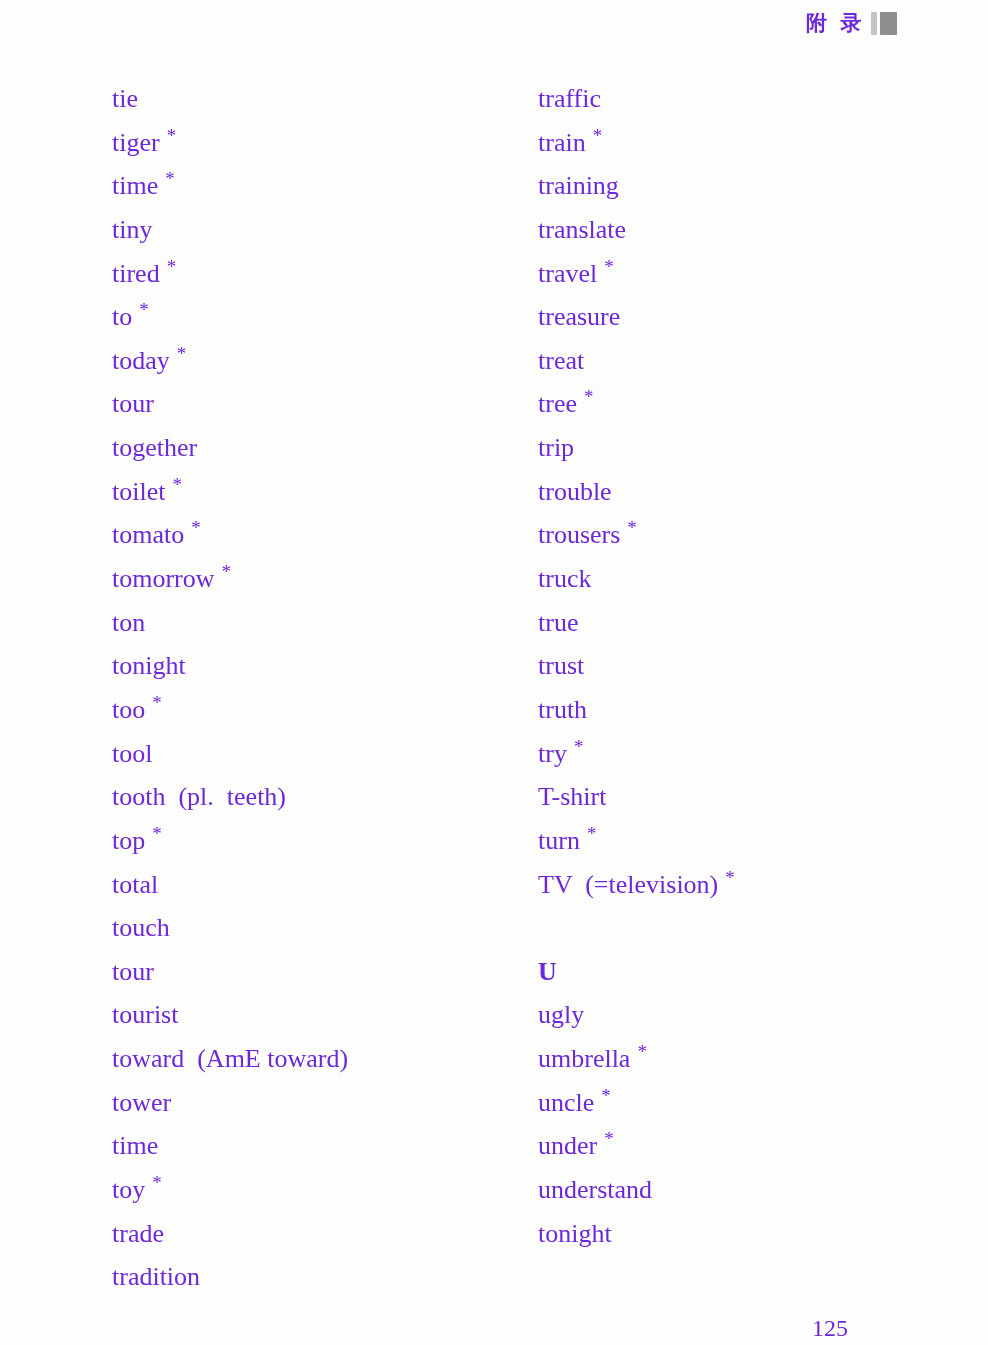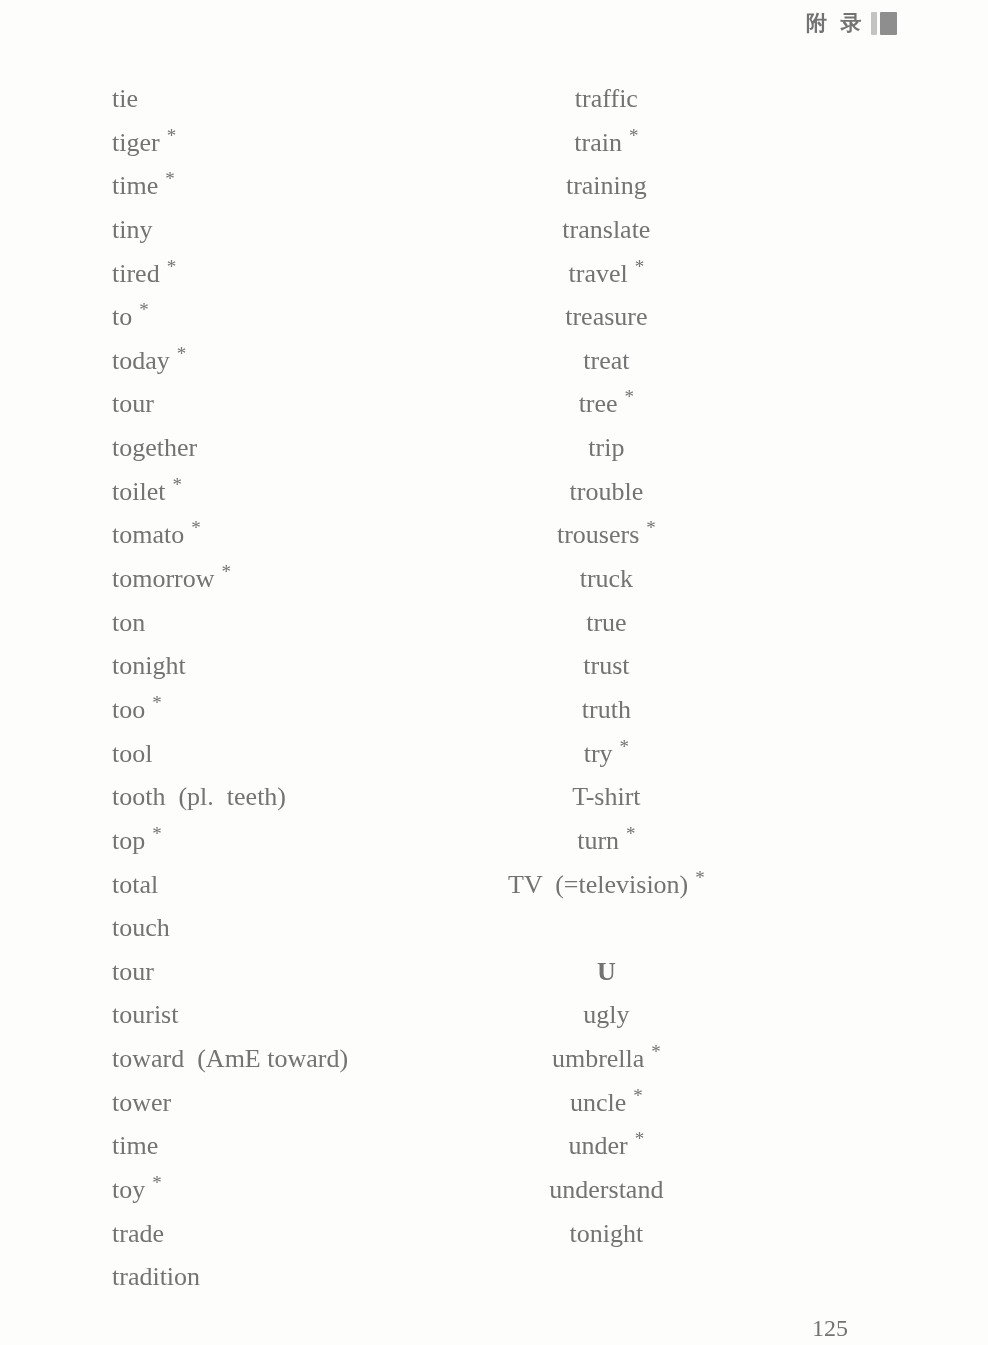--- a/index.html
+++ b/index.html
@@ -2,21 +2,21 @@
 <html><head>
 <meta charset="utf-8">
 <style>
   html, body { margin: 0; padding: 0; background: #ffffff; }
   .page {
     position: relative;
     width: 988px;
     height: 1345px;
     background: #fdfdfc;
     font-family: "Liberation Serif", serif;
-    color: #737373;
+    color: #6d28d9;
     overflow: hidden;
   }
 
   
   .header {
     position: absolute;
     top: 10px;
     left: 806px;
     height: 26px;
     display: flex;
@@ -32,21 +32,21 @@
     display: inline-block;
     height: 23px;
     border-radius: 1px;
   }
   .bar-light { width: 6px;  margin-left: 8px; background: #c3c3c3; }
   .bar-dark  { width: 17px; margin-left: 3px; background: #8e8e8e; }
 
   
   .col { position: absolute; top: 77px; }
   .col-left  { left: 112px; }
-  .col-right { left: 508px; text-align: center; }
+  .col-right { left: 538px; }
   .row {
     height: 43.65px;
     line-height: 43.65px;
     font-size: 26px;
     white-space: pre;
   }
   .row .it { }
   .row .hd { font-weight: bold; }
   .star {
     display: inline-block;

